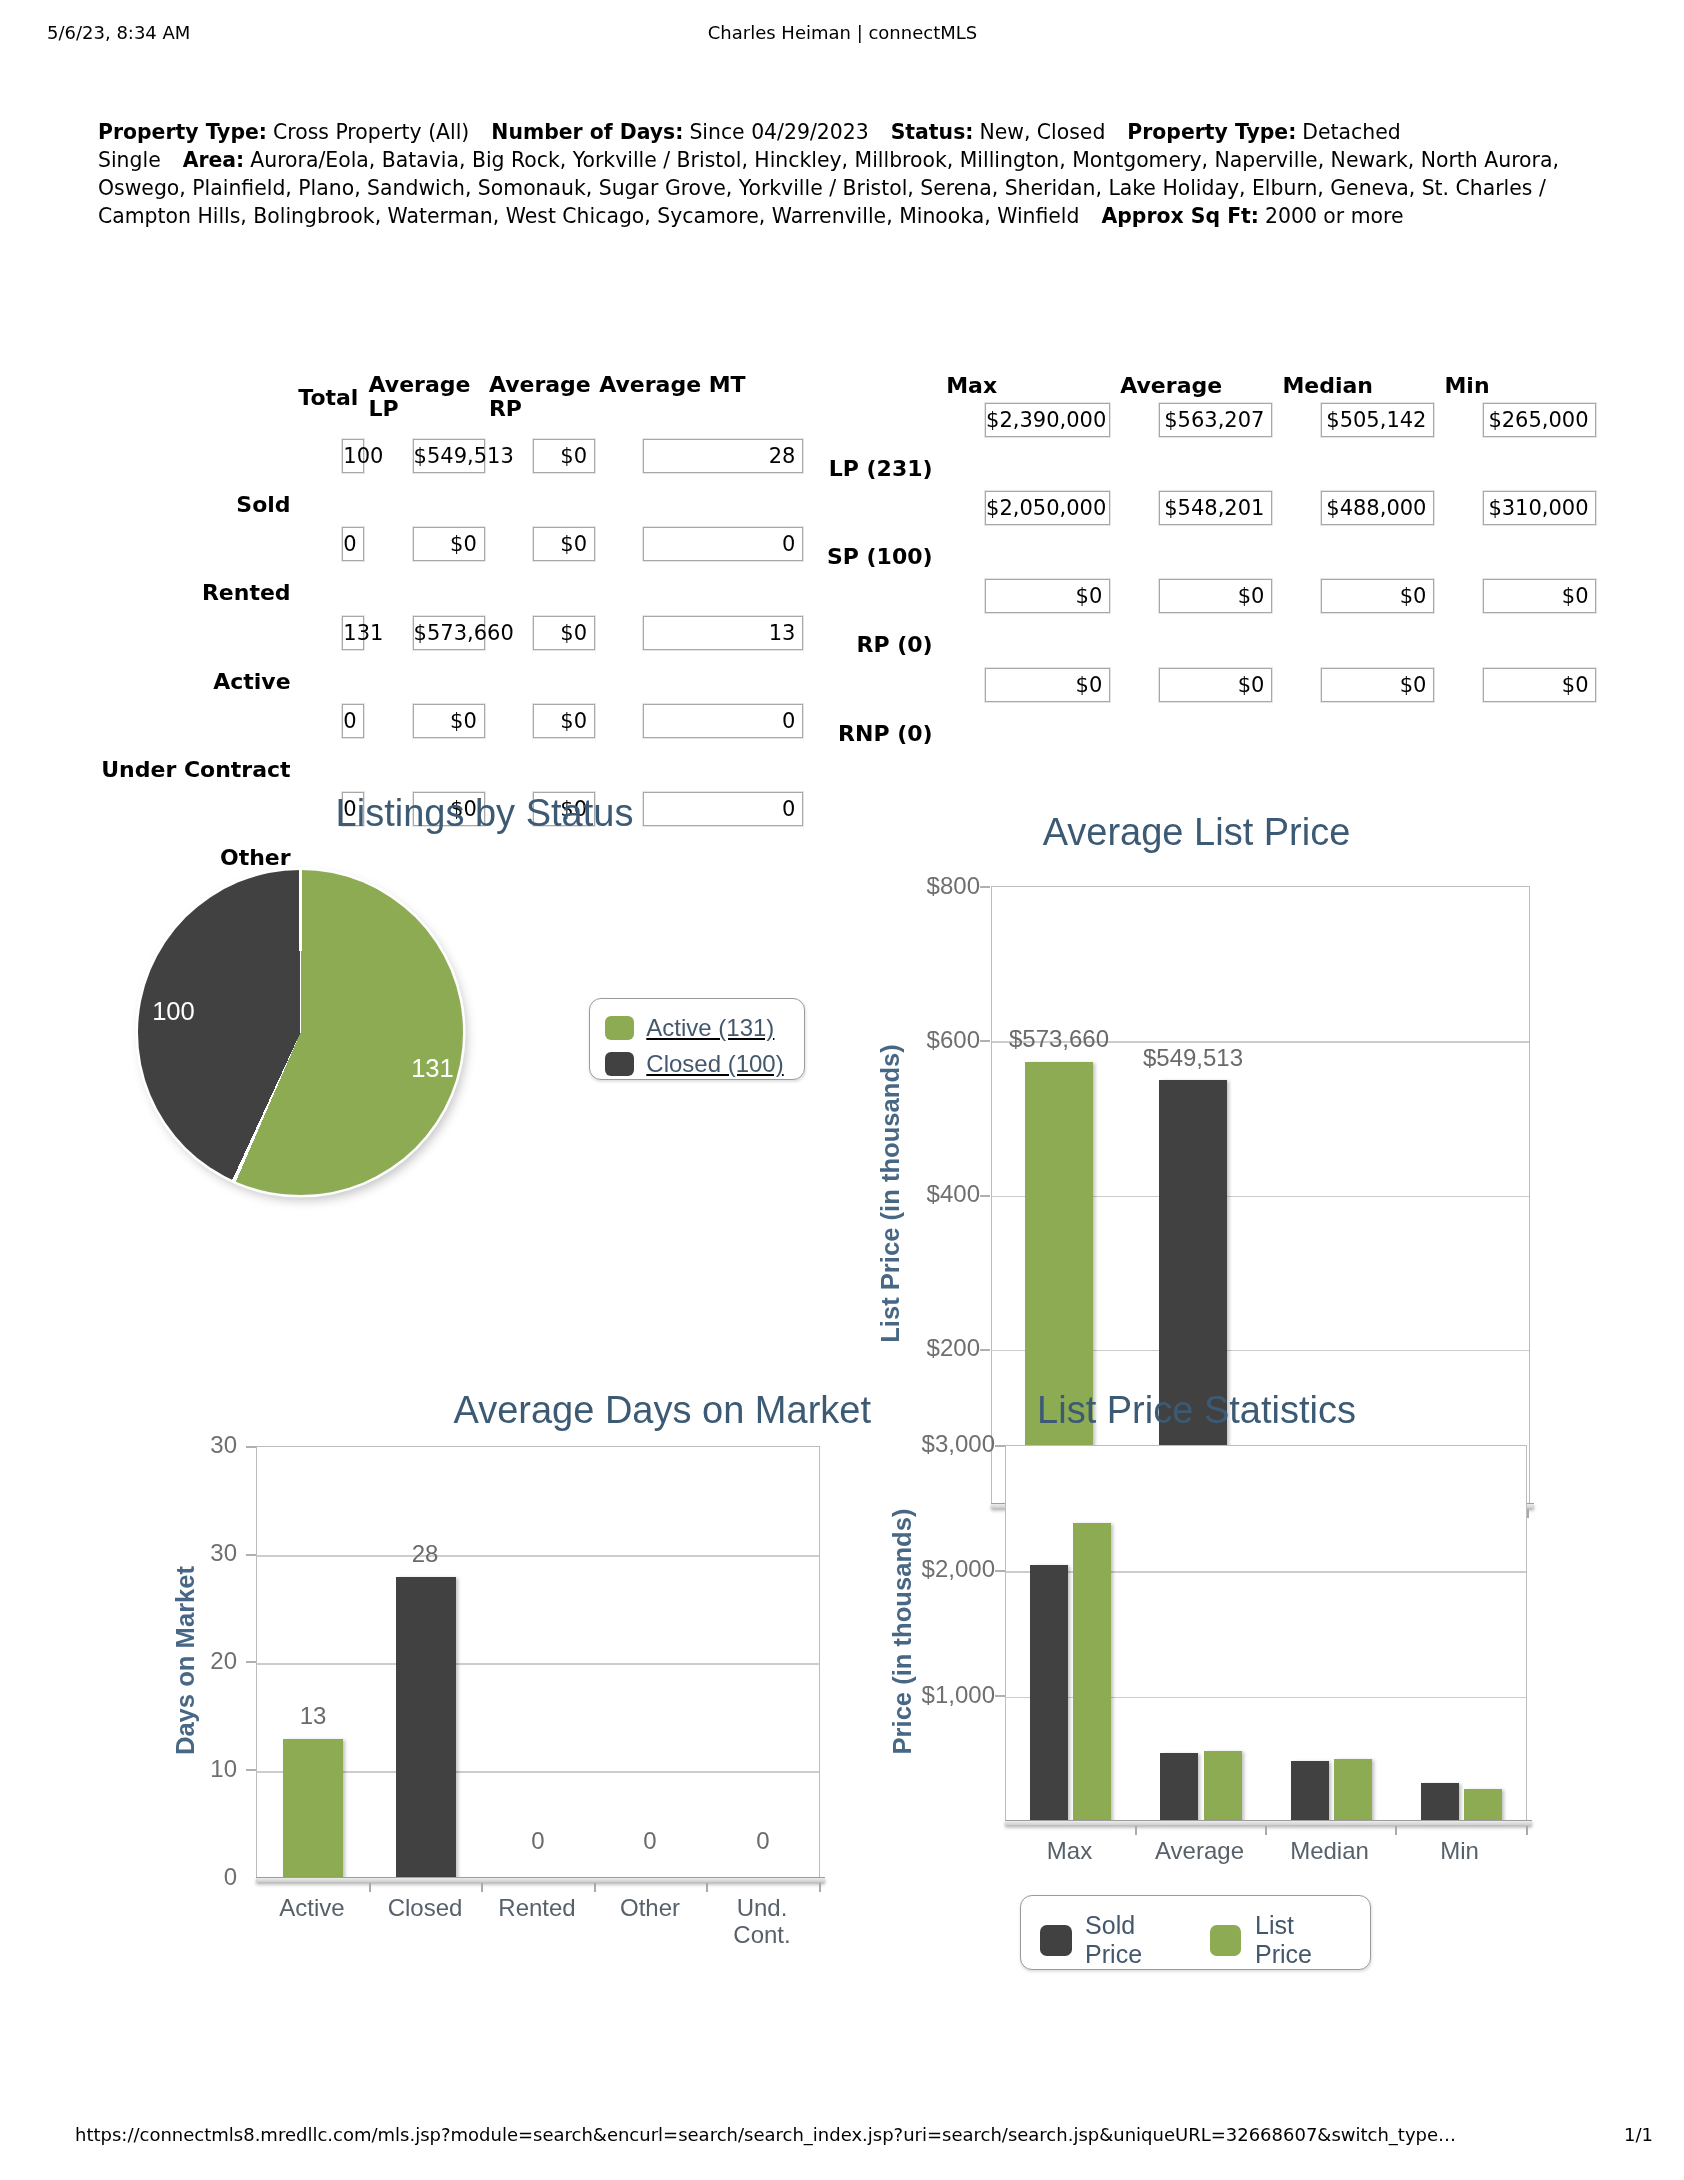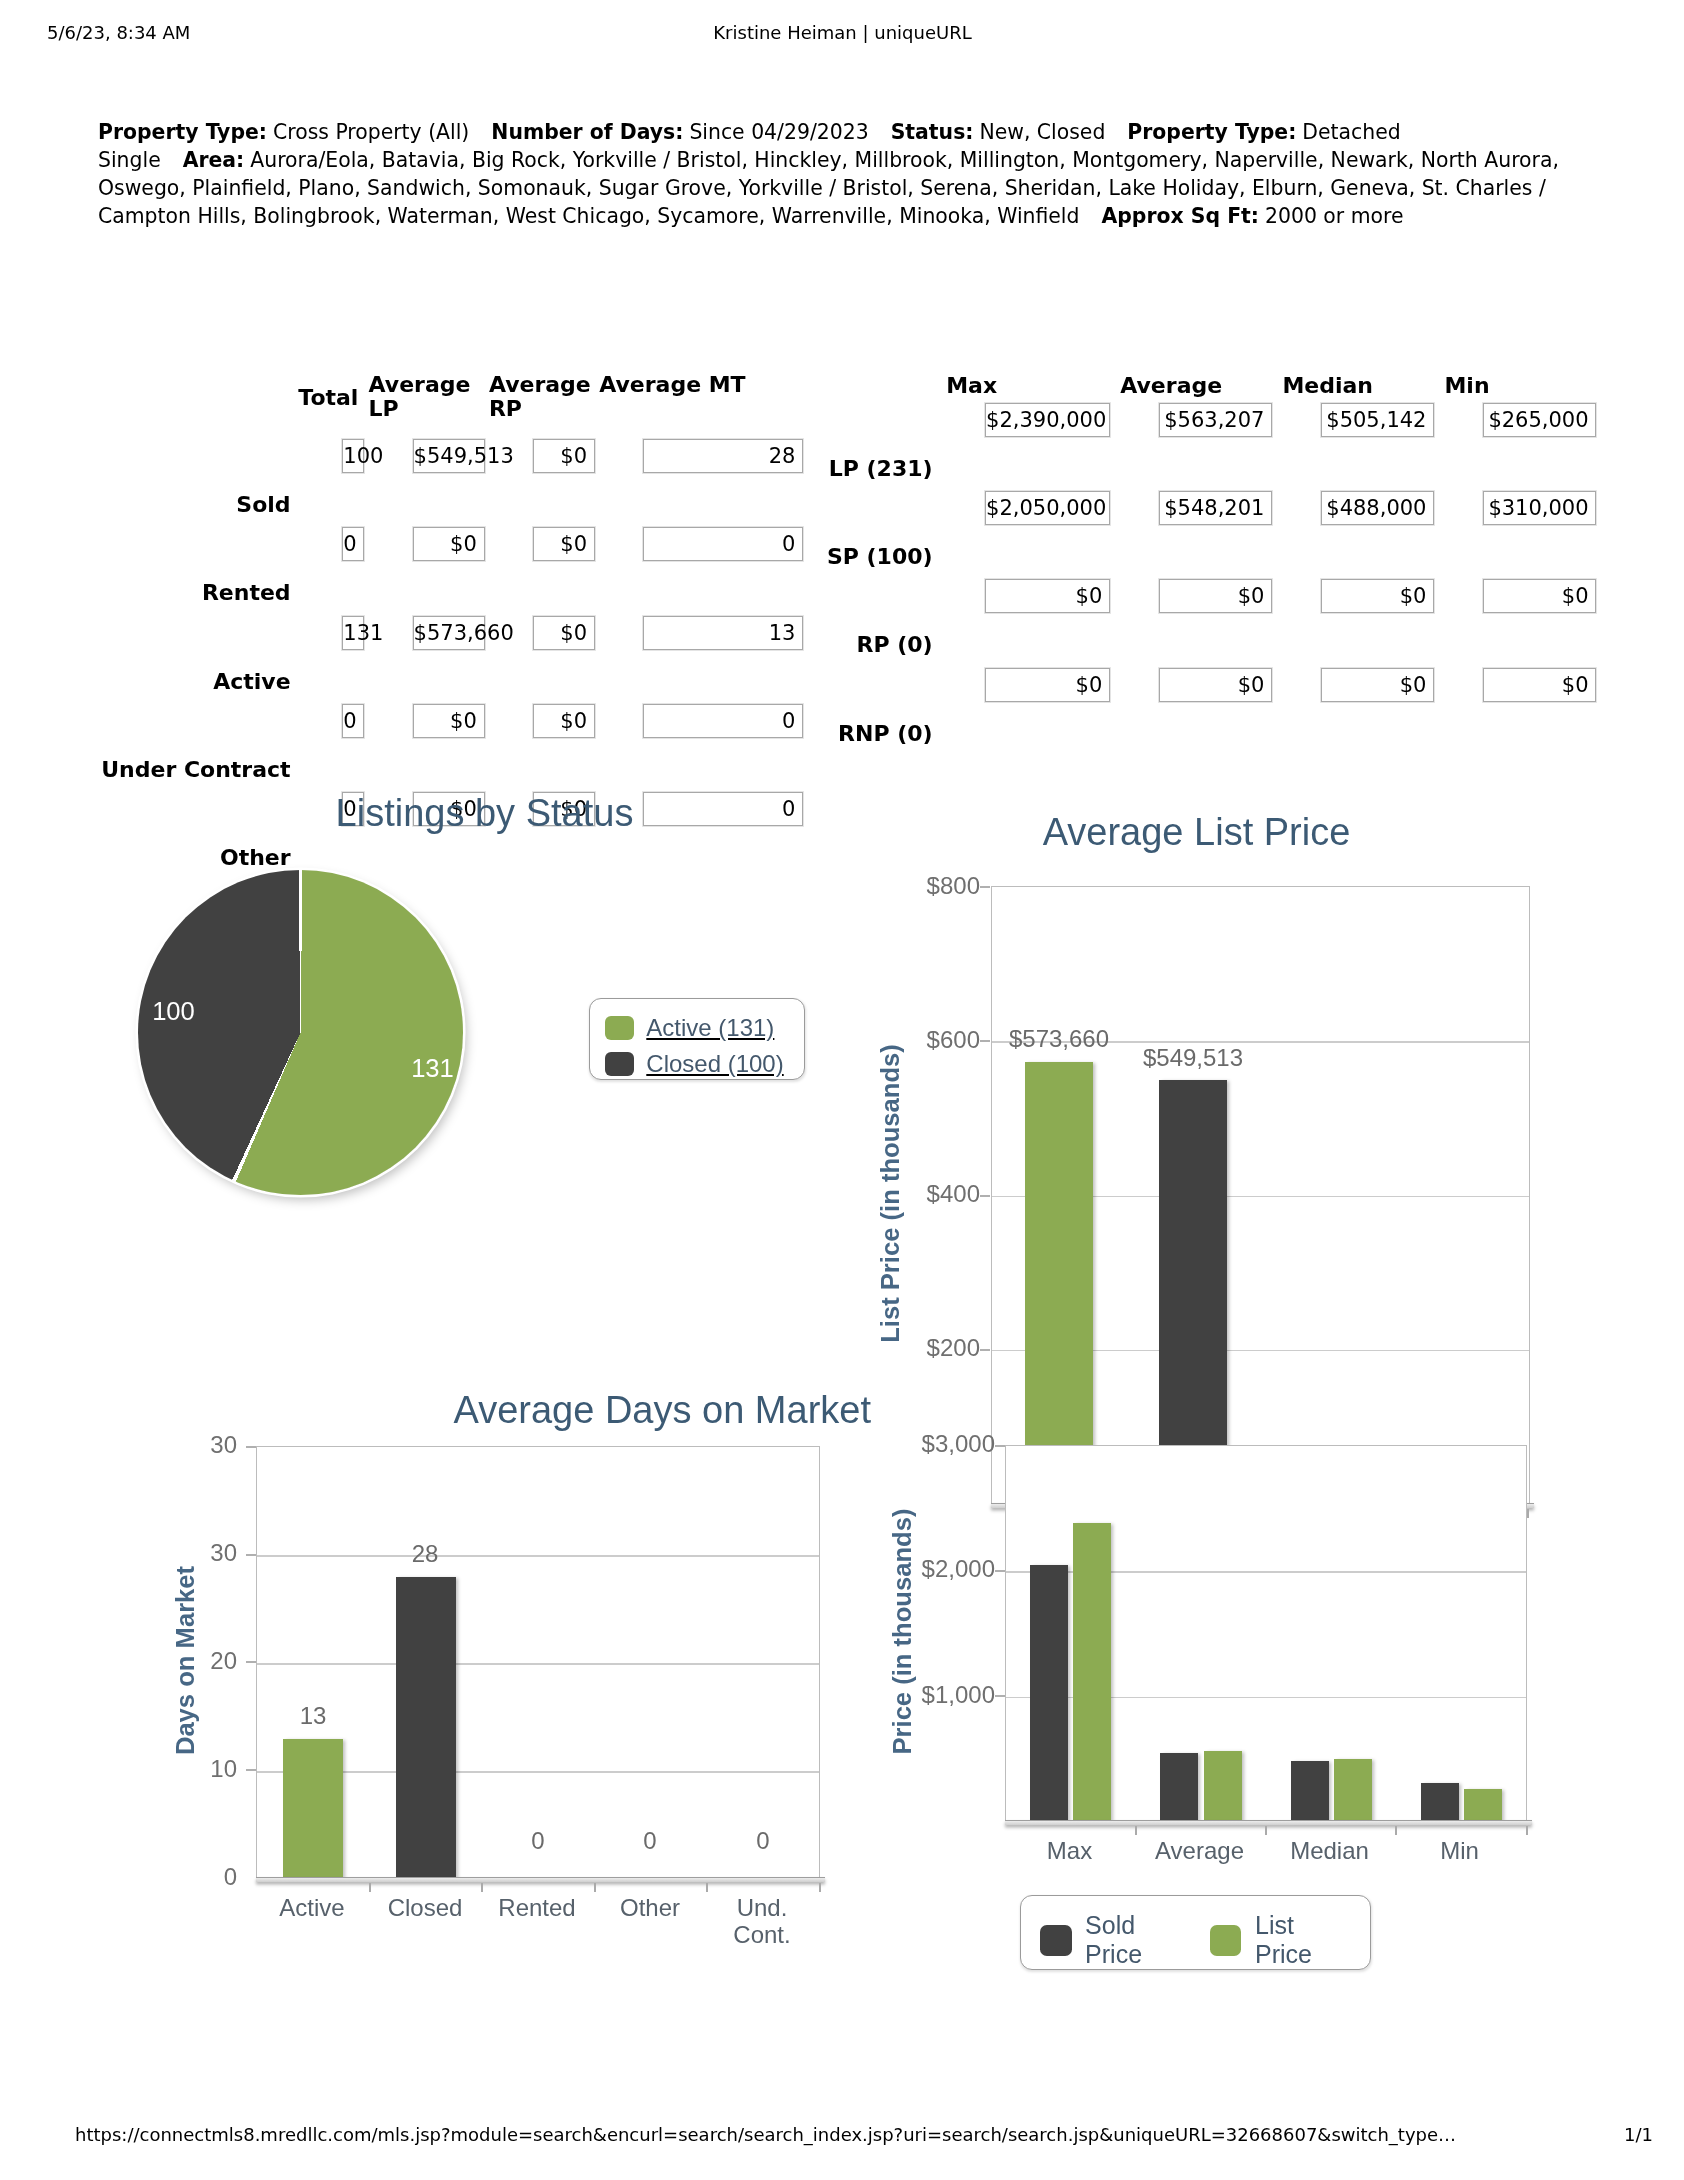--- a/index.html
+++ b/index.html
@@ -50,21 +50,21 @@
   #legend-pie .swatch{width:29px;height:24px;margin-right:12px;}
   
   #legend-lps{left:164px;top:515px;width:351px;height:75px;display:flex;align-items:flex-end;padding-left:19px;box-sizing:border-box;}
   #legend-lps .litem{font-size:25px;margin-right:29px;}
   #legend-lps .swatch{width:31.5px;height:31px;border-radius:6.8px;margin-right:13.6px;}
 </style>
 </head>
 <body>
 
 <div class="abs print-meta" id="hdr-date">5/6/23, 8:34 AM</div>
-<div class="abs print-meta" id="hdr-user">Kristine Heiman | uniqueURL</div>
+<div class="abs print-meta" id="hdr-user">Charles Heiman | connectMLS</div>
 
 <div class="abs" id="criteria">
   <span class="seg"><b>Property Type:</b><span>Cross Property (All)</span></span><span class="seg"><b>Number of Days:</b><span>Since 04/29/2023</span></span><span class="seg"><b>Status:</b><span>New, Closed</span></span><span class="seg"><b>Property Type:</b><span>Detached Single</span></span><span class="seg"><b>Area:</b><span>Aurora/Eola, Batavia, Big Rock, Yorkville / Bristol, Hinckley, Millbrook, Millington, Montgomery, Naperville, Newark, North Aurora, Oswego, Plainfield, Plano, Sandwich, Somonauk, Sugar Grove, Yorkville / Bristol, Serena, Sheridan, Lake Holiday, Elburn, Geneva, St. Charles / Campton Hills, Bolingbrook, Waterman, West Chicago, Sycamore, Warrenville, Minooka, Winfield</span></span><span class="seg"><b>Approx Sq Ft:</b><span>2000 or more</span></span>
 </div>
 
 <div class="abs dtable" id="status-table">
   <div class="hrow"></div>
   <div class="th pad-mid hrow">Total</div>
   <div class="th hrow">Average LP</div>
   <div class="th hrow">Average RP</div>
@@ -224,20 +224,21 @@
 
   <div class="cat" style="left:158px;top:514px;width:112px;">Active</div>
   <div class="cat" style="left:271px;top:514px;width:112px;">Closed</div>
   <div class="cat" style="left:383px;top:514px;width:112px;">Rented</div>
   <div class="cat" style="left:496px;top:514px;width:112px;">Other</div>
   <div class="cat" style="left:608px;top:514px;width:112px;">Und.
 Cont.</div>
 </div>
 
 <div class="chart" id="chart-lps" style="left:856px;top:1380px;width:681px;height:630px;">
+  <div class="ctitle" style="top:8.5px;">List Price Statistics</div>
   <div class="ytitle" style="left:-142px;top:237px;width:376px;">Price (in thousands)</div>
 
   <div class="ytick" style="left:37px;top:50px;">$3,000</div>
   <div class="ytick" style="left:37px;top:175px;">$2,000</div>
   <div class="ytick" style="left:37px;top:301px;">$1,000</div>
   <div class="ystub" style="left:139px;top:65px;"></div>
   <div class="ystub" style="left:139px;top:190px;"></div>
   <div class="ystub" style="left:139px;top:315px;"></div>
 
   <div class="plot" style="left:149px;top:65px;width:520px;height:376px;">

